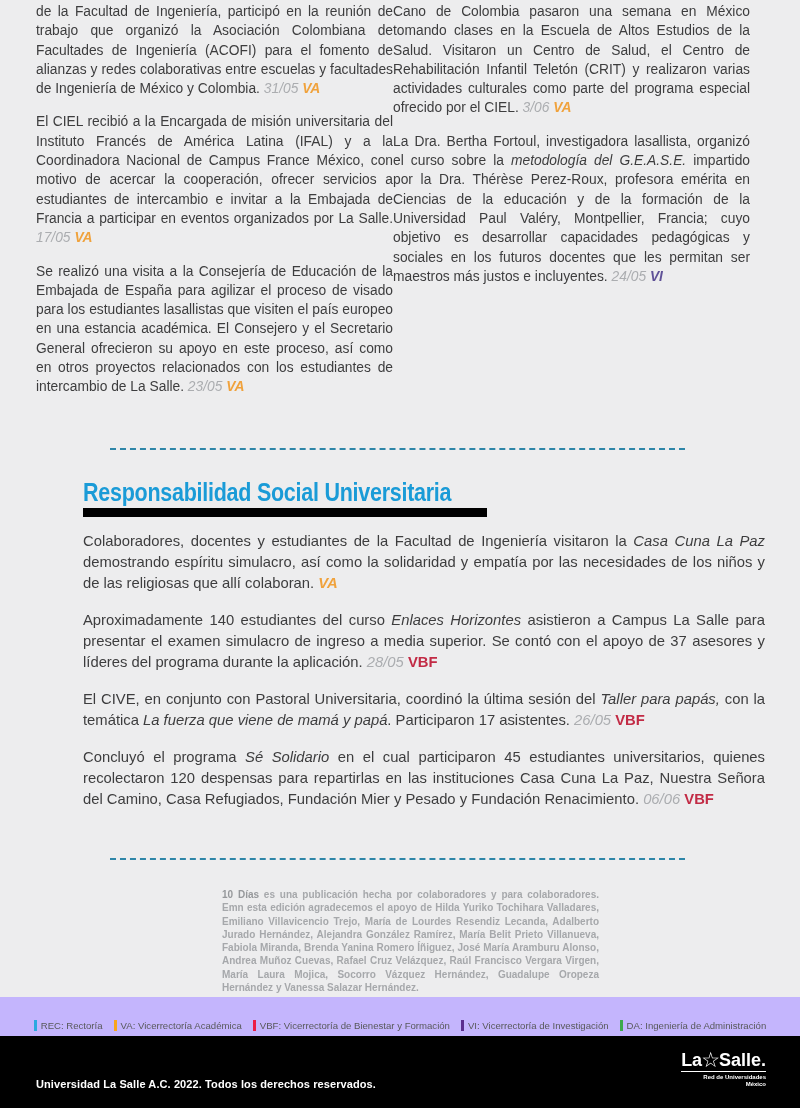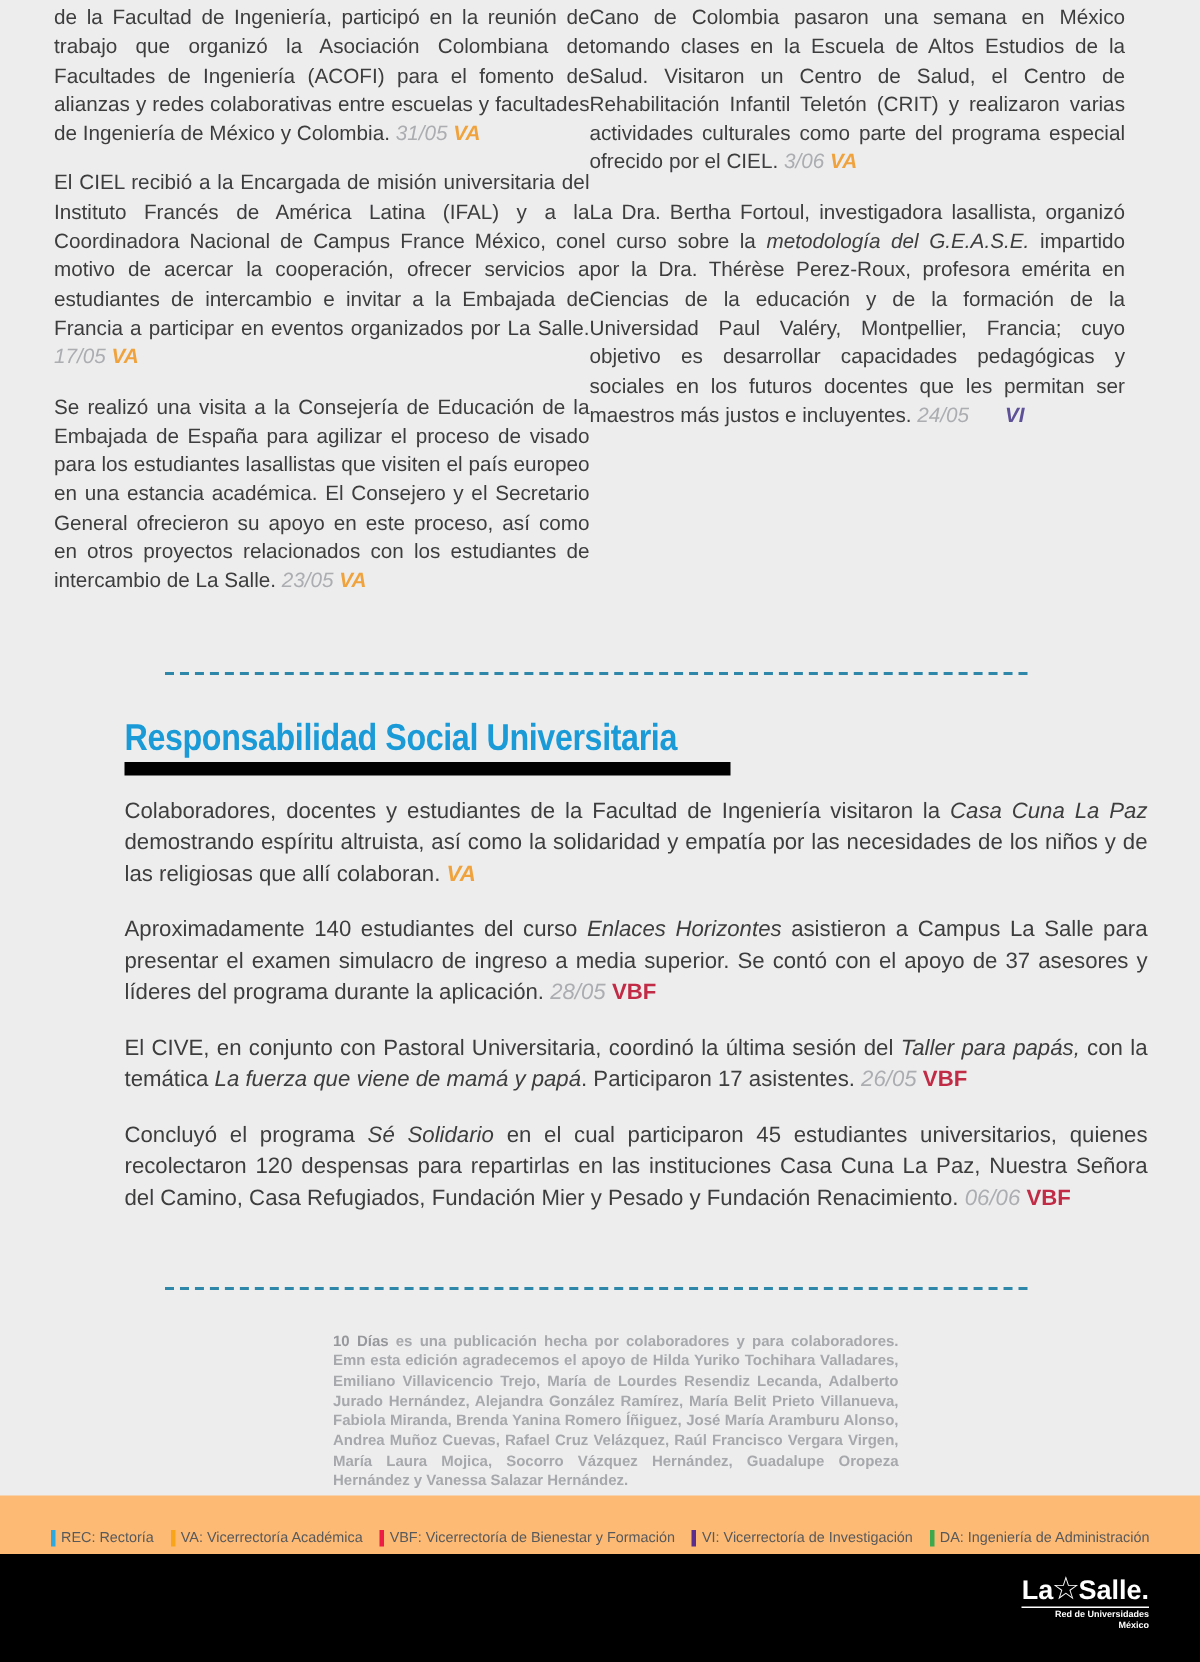--- a/index.html
+++ b/index.html
@@ -13,21 +13,21 @@
 
   
   .two-col{position:absolute;top:2px;left:36px;width:730px;display:flex;}
   .col{width:357px;text-align:justify;font-size:13.8px;line-height:19.3px;hyphens:auto;}
   .col p{margin:0 0 14px 0;}
 
   
   .seg-date{color:#ABADB0;font-style:italic;}
   .seg-va{color:#F0A23C;font-style:italic;font-weight:bold;}
   .seg-vbf{color:#C22B45;font-weight:bold;}
-  .seg-vi{color:#5F5197;font-style:italic;font-weight:bold;margin-left:20px;}
+  .seg-vi{color:#5F5197;font-style:italic;font-weight:bold;}
   .seg-italic{font-style:italic;}
   .seg-bold{font-weight:bold;}
 
   
   .divider{position:absolute;left:110px;width:575px;border-top:2px dashed #2E86A8;}
   .divider-1{top:448px;}
   .divider-2{top:858px;}
 
   
   .rsu{position:absolute;left:83px;top:479px;width:682px;}
@@ -40,21 +40,21 @@
   .rsu-paragraphs p{margin:0 0 16px 0;}
 
   
   .credits{
     position:absolute;left:222px;top:888px;width:377px;margin:0;
     font-size:10px;line-height:13.3px;color:#A6A8AB;text-align:justify;font-weight:bold;
   }
   .credits .seg-bold{color:#96989B;}
 
   
-  .legend-strip{position:absolute;left:0;top:997px;width:800px;height:56px;background:#fdba74;}
+  .legend-strip{position:absolute;left:0;top:997px;width:800px;height:56px;background:#c4b5fd;}
   .legend{display:flex;justify-content:center;align-items:center;gap:11px;height:100%;
     font-size:9.6px;color:#58595B;}
   .legend-item{display:flex;align-items:center;gap:4px;white-space:nowrap;}
   .legend-bar{width:3px;height:11px;display:inline-block;}
 
   
   .footer{position:absolute;left:0;top:1036px;width:800px;height:72px;background:#000;color:#fff;}
   .copyright{position:absolute;left:36px;top:42px;font-size:11px;font-weight:bold;letter-spacing:0.1px;}
   .logos{position:absolute;right:34px;top:7px;display:flex;gap:20px;align-items:flex-start;}
 
@@ -86,21 +86,21 @@
       <p><span>La Dra. Bertha Fortoul, investigadora lasallista, organizó el curso sobre la </span><span class="seg-italic">metodología del G.E.A.S.E.</span><span> impartido por la Dra. Thérèse Perez-Roux, profesora emérita en Ciencias de la educación y de la formación de la Universidad Paul Valéry, Montpellier, Francia; cuyo objetivo es desarrollar capacidades pedagógicas y sociales en los futuros docentes que les permitan ser maestros más justos e incluyentes. </span><span class="seg-date">24/05</span><span> </span><span class="seg-vi">VI</span></p>
     </div>
   </div>
 
   <div class="divider divider-1"></div>
 
   <div class="rsu">
     <h2 class="rsu-title">Responsabilidad Social Universitaria</h2>
     <div class="rsu-bar"></div>
     <div class="rsu-paragraphs">
-      <p><span>Colaboradores, docentes y estudiantes de la Facultad de Ingeniería visitaron la </span><span class="seg-italic">Casa Cuna La Paz</span><span> demostrando espíritu altruista, así como la solidaridad y empatía por las necesidades de los niños y de las religiosas que allí colaboran. </span><span class="seg-va">VA</span></p>
+      <p><span>Colaboradores, docentes y estudiantes de la Facultad de Ingeniería visitaron la </span><span class="seg-italic">Casa Cuna La Paz</span><span> demostrando espíritu simulacro, así como la solidaridad y empatía por las necesidades de los niños y de las religiosas que allí colaboran. </span><span class="seg-va">VA</span></p>
       <p><span>Aproximadamente 140 estudiantes del curso </span><span class="seg-italic">Enlaces Horizontes</span><span> asistieron a Campus La Salle para presentar el examen simulacro de ingreso a media superior. Se contó con el apoyo de 37 asesores y líderes del programa durante la aplicación. </span><span class="seg-date">28/05</span><span> </span><span class="seg-vbf">VBF</span></p>
       <p><span>El CIVE, en conjunto con Pastoral Universitaria, coordinó la última sesión del </span><span class="seg-italic">Taller para papás,</span><span> con la temática </span><span class="seg-italic">La fuerza que viene de mamá y papá</span><span>. Participaron 17 asistentes. </span><span class="seg-date">26/05</span><span> </span><span class="seg-vbf">VBF</span></p>
       <p><span>Concluyó el programa </span><span class="seg-italic">Sé Solidario</span><span> en el cual participaron 45 estudiantes universitarios, quienes recolectaron 120 despensas para repartirlas en las instituciones Casa Cuna La Paz, Nuestra Señora del Camino, Casa Refugiados, Fundación Mier y Pesado y Fundación Renacimiento. </span><span class="seg-date">06/06</span><span> </span><span class="seg-vbf">VBF</span></p>
     </div>
   </div>
 
   <div class="divider divider-2"></div>
 
   <p class="credits"><span class="seg-bold">10 Días</span><span> es una publicación hecha por colaboradores y para colaboradores. Emn esta edición agradecemos el apoyo de Hilda Yuriko Tochihara Valladares, Emiliano Villavicencio Trejo, María de Lourdes Resendiz Lecanda, Adalberto Jurado Hernández, Alejandra González Ramírez, María Belit Prieto Villanueva, Fabiola Miranda, Brenda Yanina Romero Íñiguez, José María Aramburu Alonso, Andrea Muñoz Cuevas, Rafael Cruz Velázquez, Raúl Francisco Vergara Virgen, María Laura Mojica, Socorro Vázquez Hernández, Guadalupe Oropeza Hernández y Vanessa Salazar Hernández.</span></p>
 
@@ -123,20 +123,21 @@
         <span class="legend-label">VI: Vicerrectoría de Investigación</span>
       </div>
       <div class="legend-item">
         <span class="legend-bar" style="background-color: rgb(61, 169, 76);"></span>
         <span class="legend-label">DA: Ingeniería de Administración</span>
       </div>
     </div>
   </div>
 
   <div class="footer">
+    <div class="copyright">Universidad La Salle A.C. 2022. Todos los derechos reservados.</div>
     <div class="logos">
       <div class="logo-red">
         <div class="logo-red-main">
           <span>La</span>
           <span class="logo-star">☆</span>
           <span>Salle.</span>
         </div>
         <div class="logo-red-rule"></div>
         <div class="logo-red-sub">Red de Universidades</div>
         <div class="logo-red-sub">México</div>

